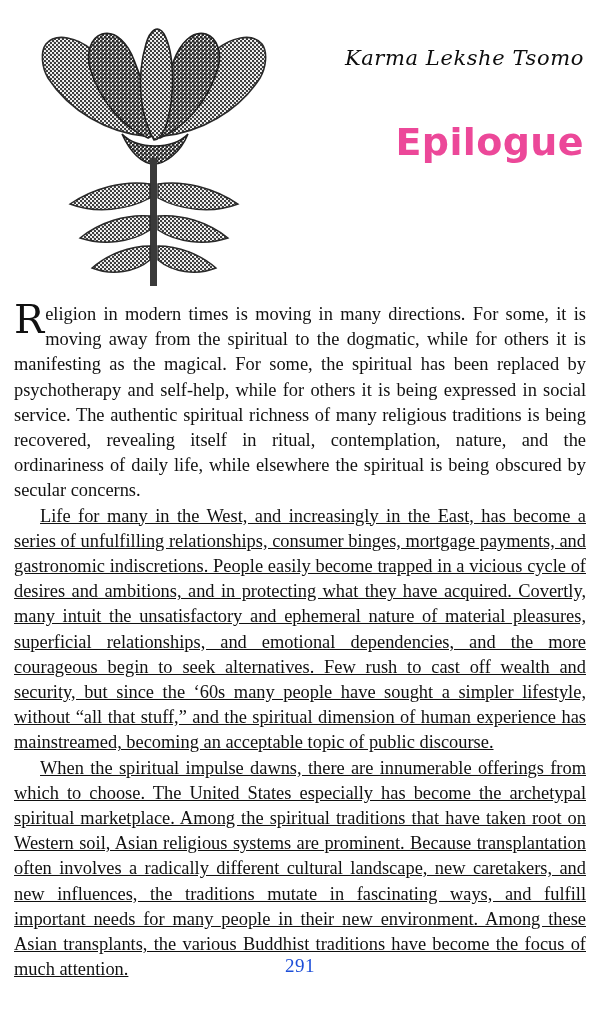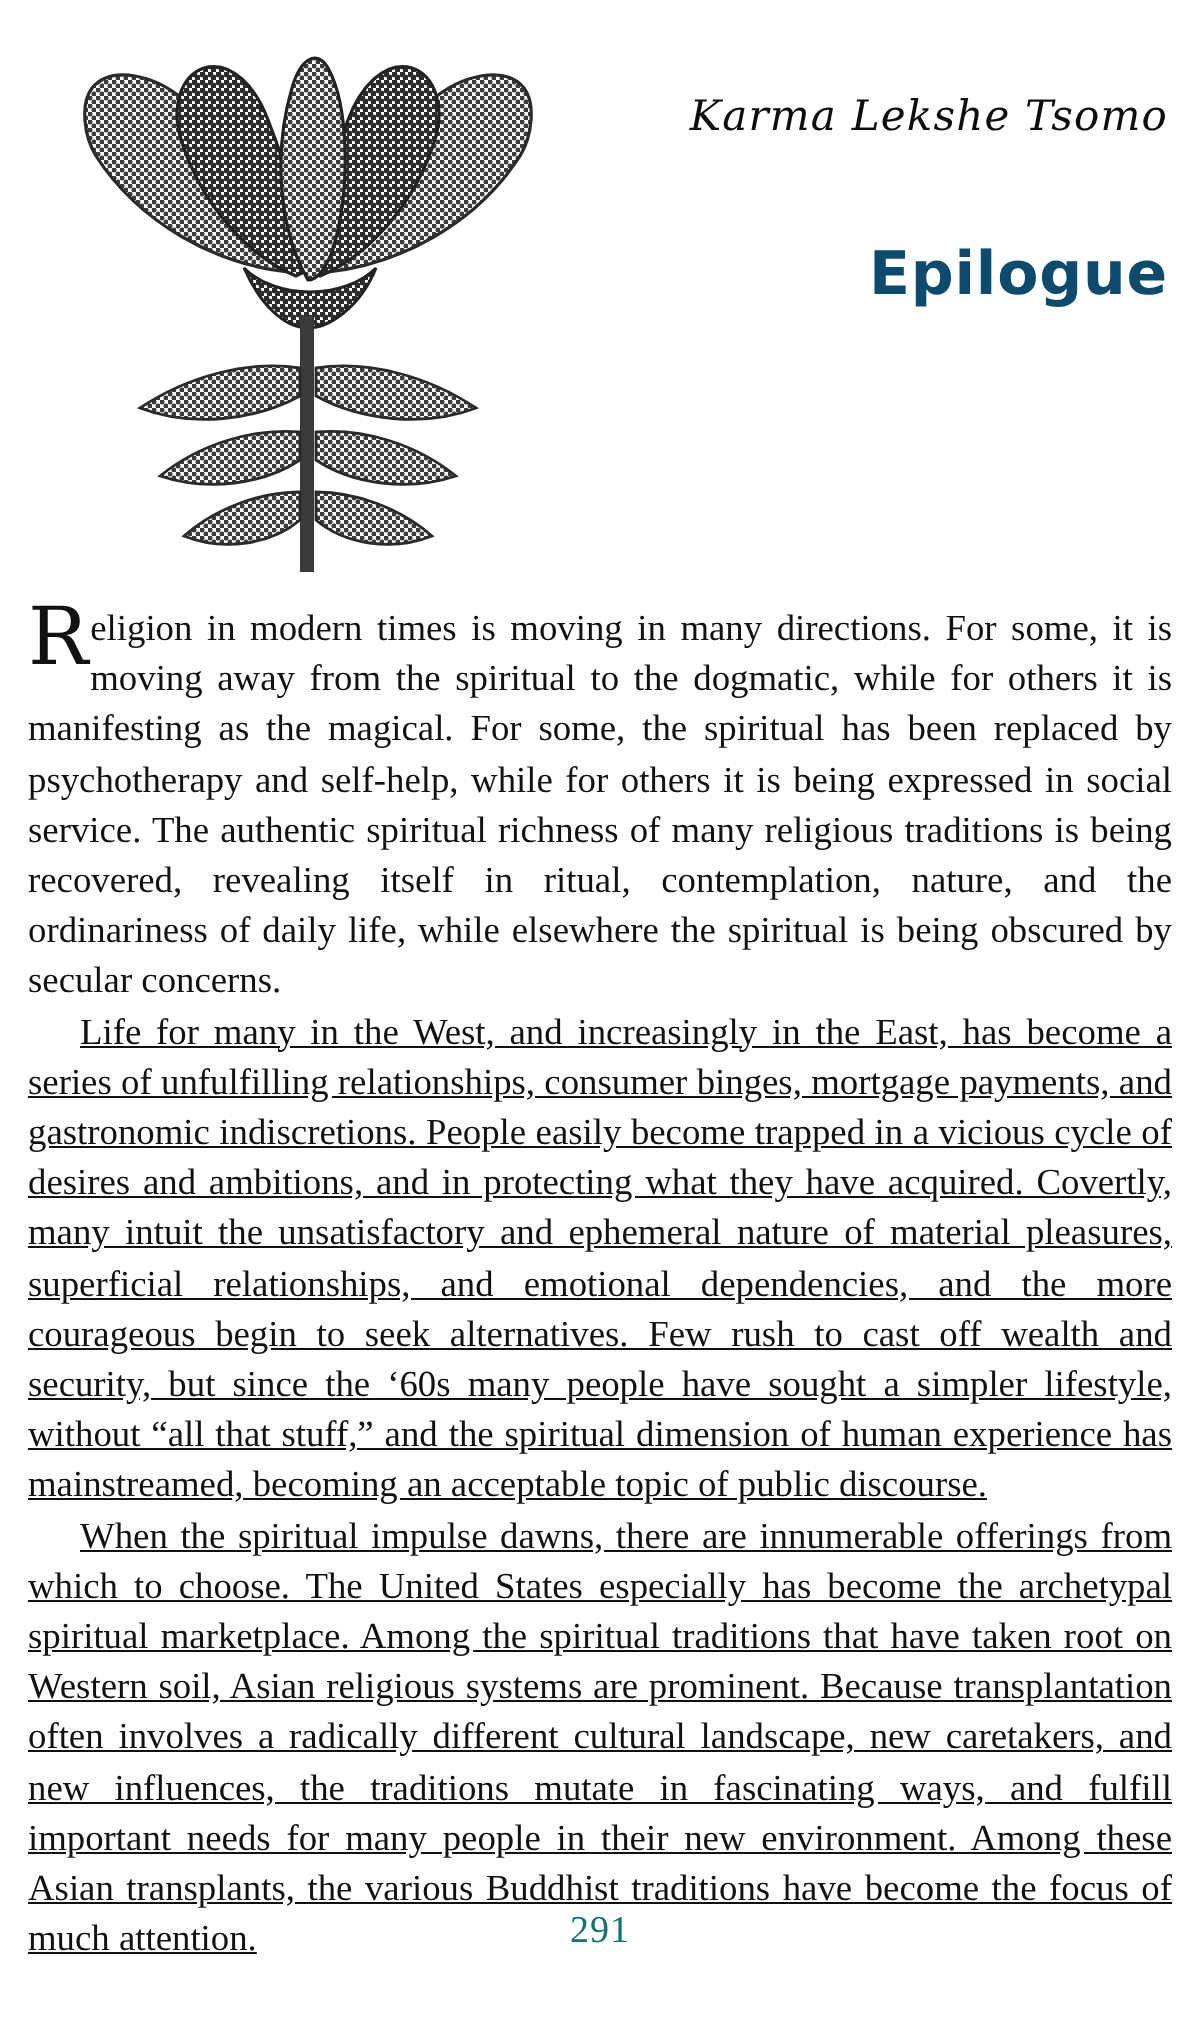--- a/index.html
+++ b/index.html
@@ -47,23 +47,23 @@
     letter-spacing: 0.6px;
     color: #0d0d0d;
     white-space: nowrap;
   }
   .chapter-title {
     position: absolute;
     right: 12px;
     top: 120px;
     font-family: "DejaVu Sans", sans-serif;
     font-weight: bold;
-    font-size: 30px;
+    font-size: 38px;
     letter-spacing: 0.4px;
-    color: #0c4a6e;
+    color: #ec4899;
     white-space: nowrap;
   }
 
   
   .body-text {
     position: absolute;
     left: 14px;
     top: 302px;
     width: 572px;
     font-size: 18.4px;
@@ -94,21 +94,21 @@
 
   
   .folio {
     position: absolute;
     left: 0;
     width: 600px;
     top: 955px;
     text-align: center;
     font-size: 19px;
     letter-spacing: 0.5px;
-    color: #0f766e;
+    color: #1d4ed8;
   }
 </style>
 </head>
 <body>
 
 <div class="page">
 
   <div class="header">
 
     <div class="lotus-art">

